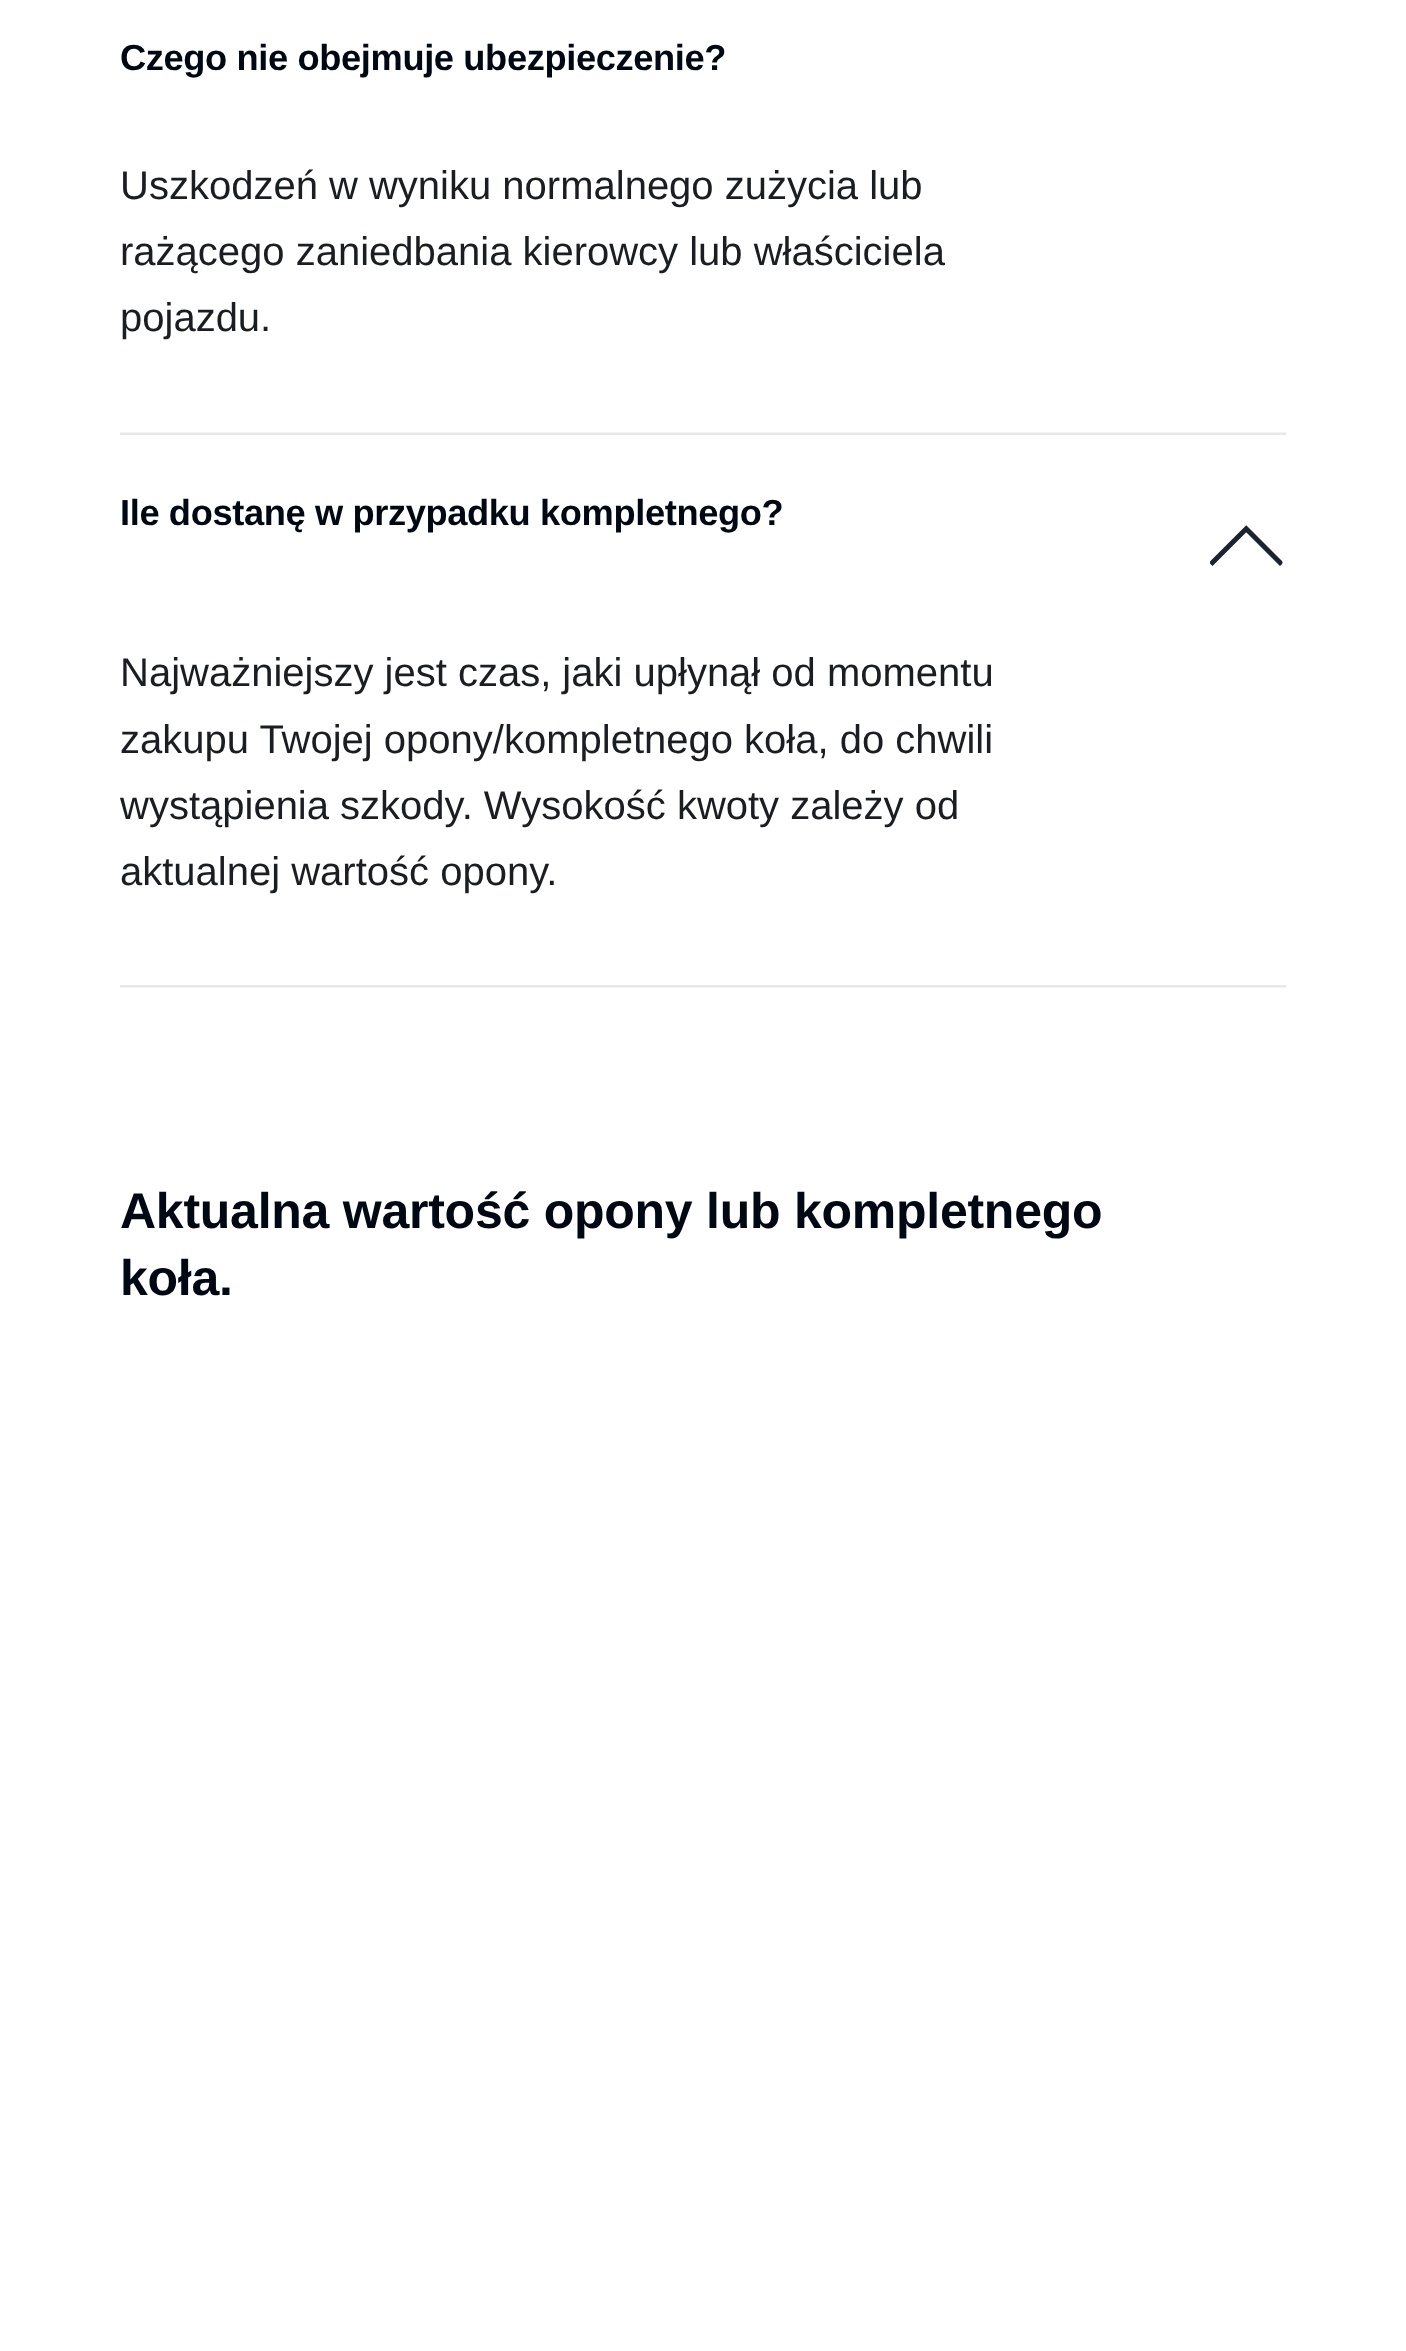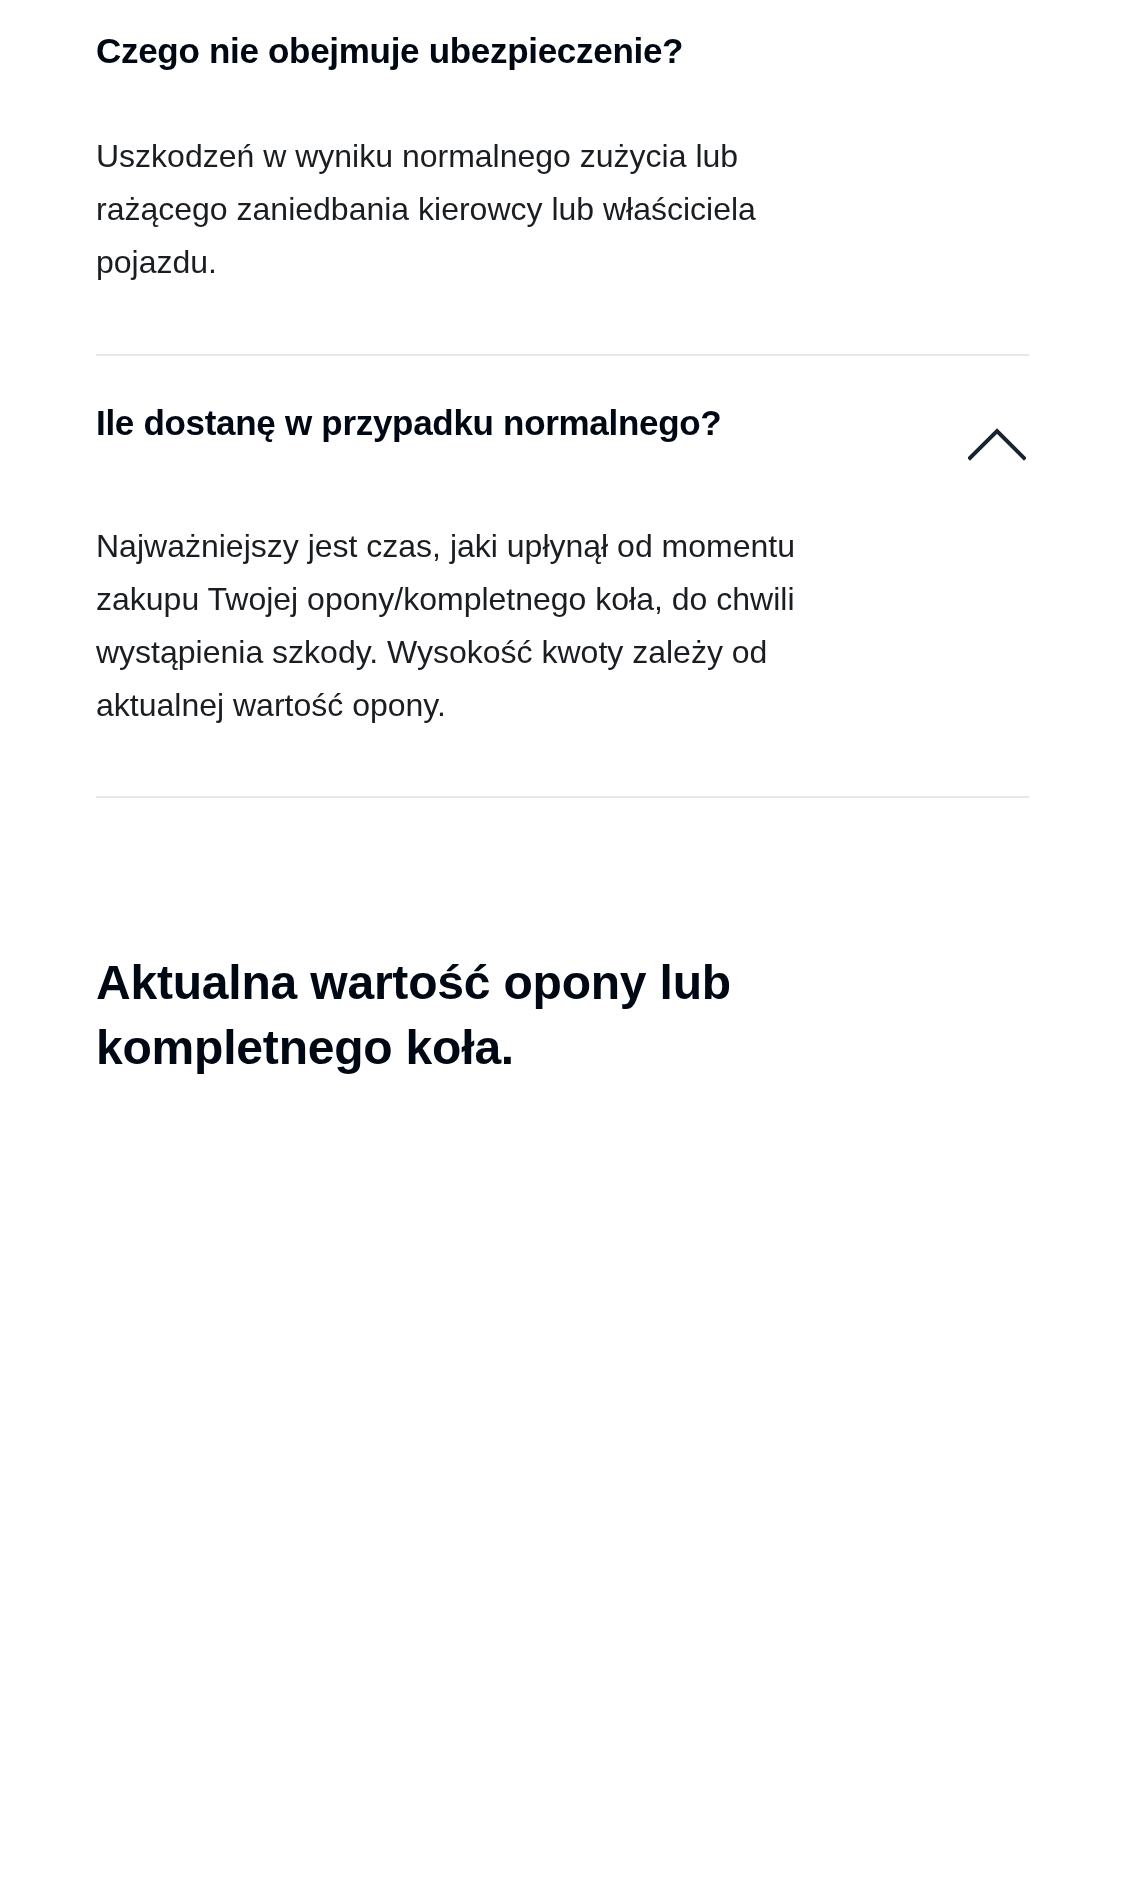--- a/index.html
+++ b/index.html
@@ -27,21 +27,21 @@
   .faq-section {
     position: relative;
   }
   .faq-head {
     display: flex;
     align-items: flex-start;
     justify-content: space-between;
     gap: 24px;
   }
   .faq-title {
-    font-size: 35px;
+    font-size: 29px;
     line-height: 1.32;
     font-weight: 700;
     letter-spacing: -0.3px;
     color: #000814;
     margin: 0;
     max-width: 800px;
   }
   .chevron {
     flex: 0 0 auto;
     width: 64px;
@@ -71,21 +71,21 @@
   }
 
   
   .pt-1  { padding-top: 28px; }
   .mt-44 { margin-top: 44px; }
   .mt-56 { margin-top: 56px; }
   .mt-64 { margin-top: 64px; }
   .mt-150{ margin-top: 152px; }
 
   .section-sub-title {
-    font-size: 48px;
+    font-size: 40px;
     line-height: 1.36;
     font-weight: 700;
     letter-spacing: -0.2px;
     color: #000814;
     margin: 0;
     max-width: 800px;
   }
 </style>
 </head>
 <body>
@@ -96,21 +96,21 @@
     <div class="faq-head">
       <h2 class="faq-title">Czego nie obejmuje ubezpieczenie?</h2>
     </div>
     <div class="faq-body mt-56">Uszkodzeń w wyniku normalnego zużycia lub rażącego zaniedbania kierowcy lub właściciela pojazdu.</div>
   </section>
 
   <hr class="divider mt-64">
 
   <section class="faq-section mt-44">
     <div class="faq-head">
-      <h2 class="faq-title">Ile dostanę w przypadku normalnego?</h2>
+      <h2 class="faq-title">Ile dostanę w przypadku kompletnego?</h2>
       <span class="chevron">
         <svg width="58" height="34" viewBox="0 0 58 34" fill="none" xmlns="http://www.w3.org/2000/svg" aria-hidden="true">
           <path d="M2 31 L29 4 L56 31" stroke="#1a2330" stroke-width="4" stroke-linecap="square" fill="none"></path>
         </svg>
       </span>
     </div>
     <div class="faq-body mt-44">Najważniejszy jest czas, jaki upłynął od momentu zakupu Twojej opony/kompletnego koła, do chwili wystąpienia szkody. Wysokość kwoty zależy od aktualnej wartość opony.</div>
   </section>
 
   <hr class="divider mt-64">

